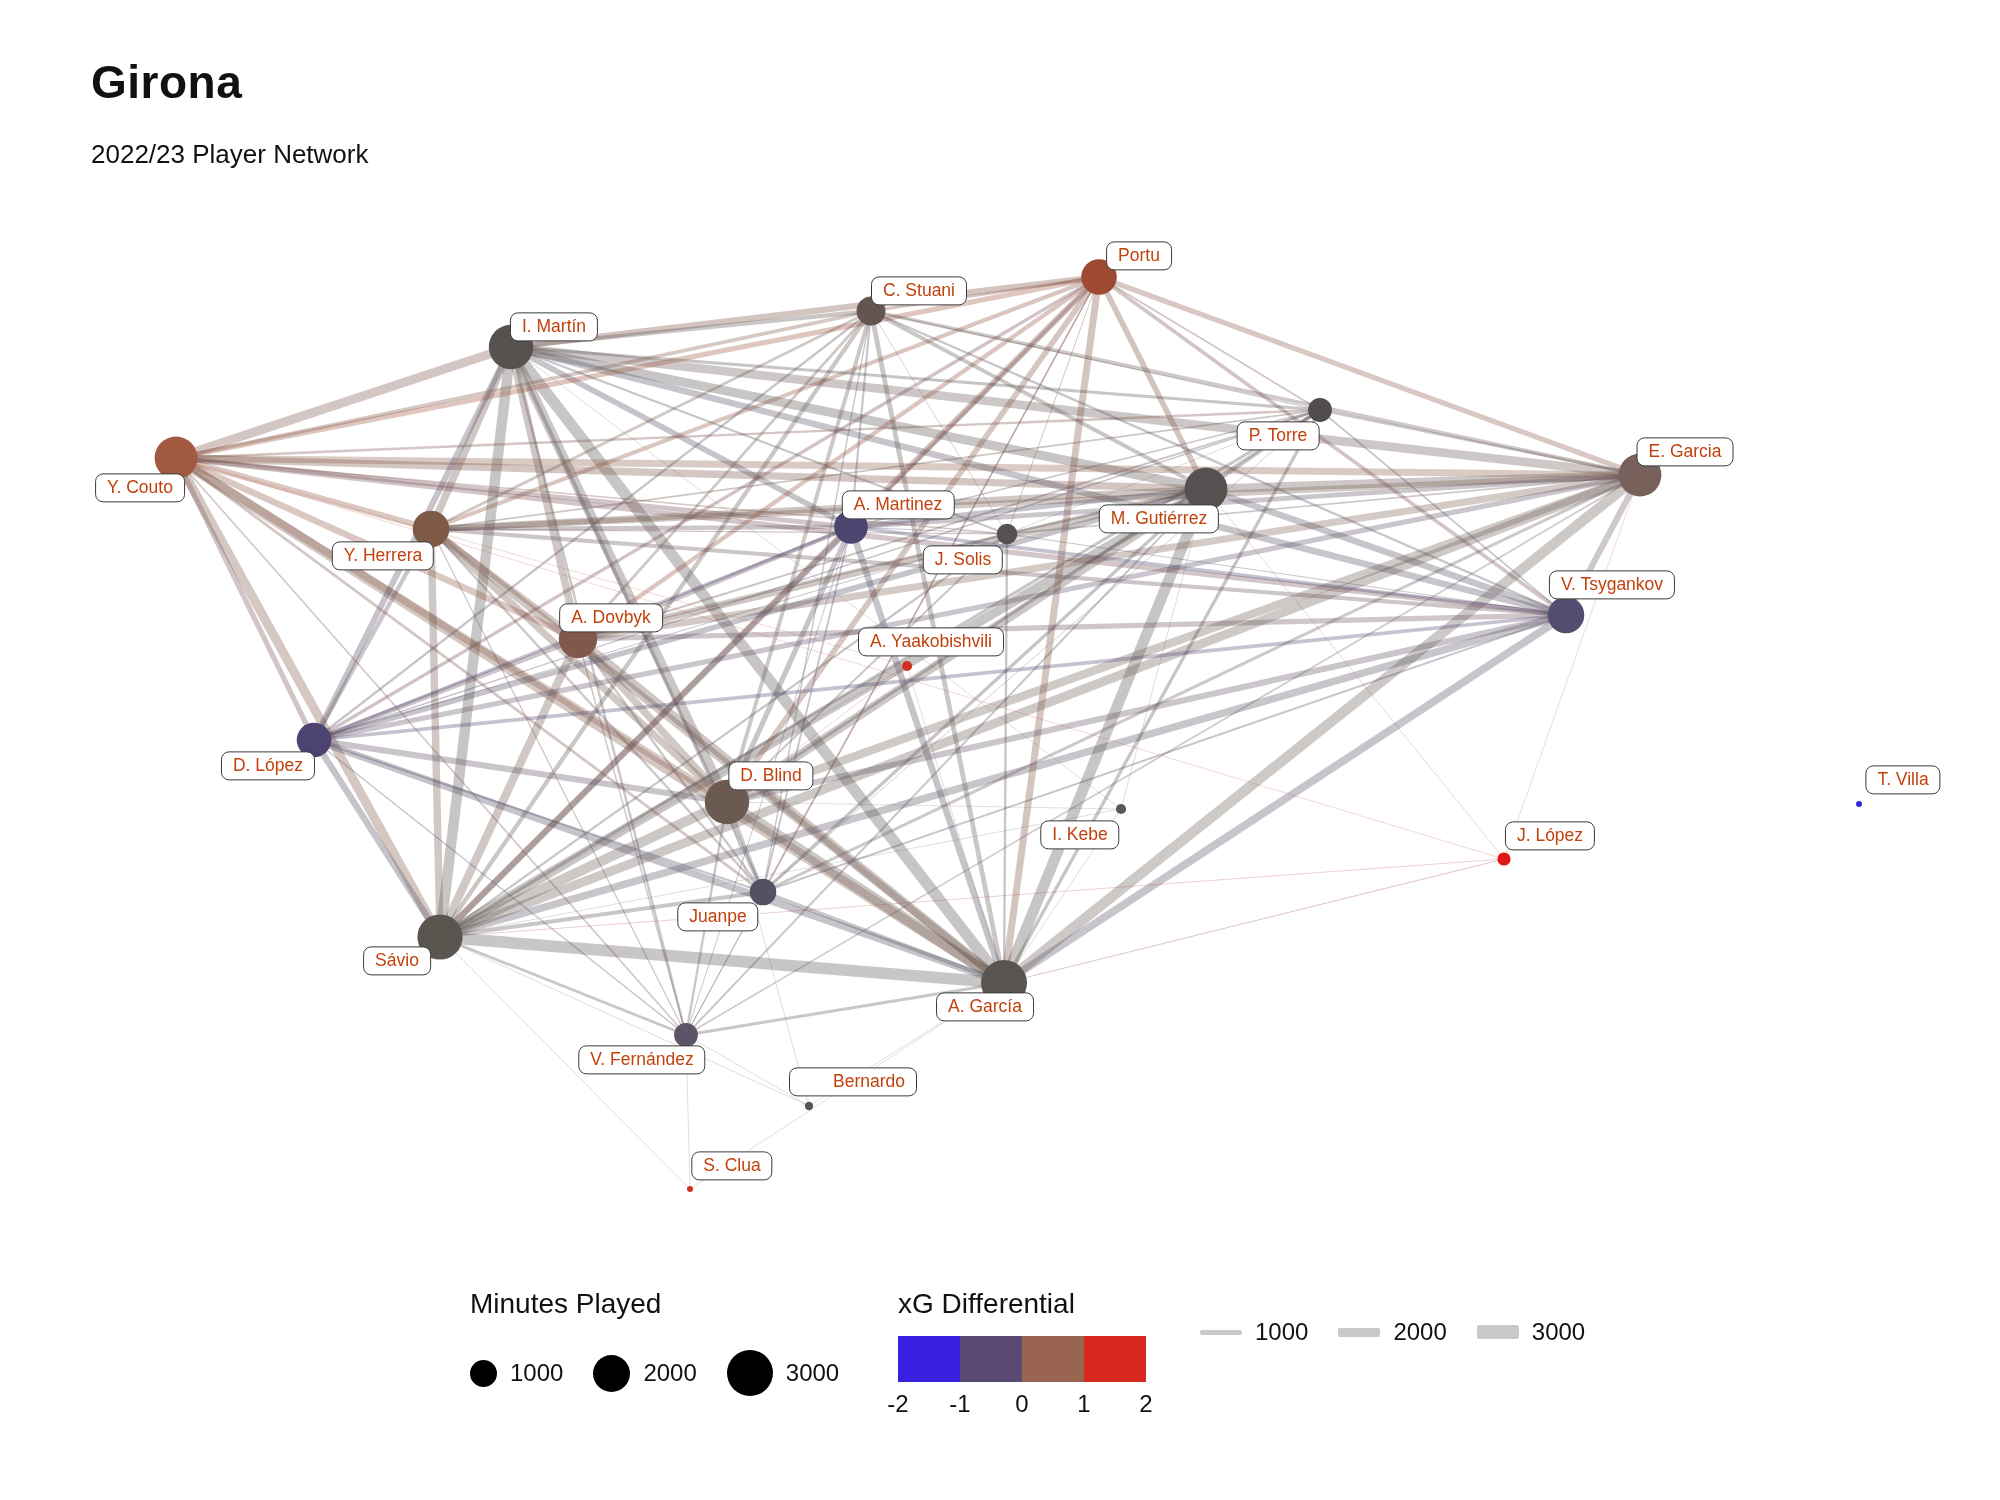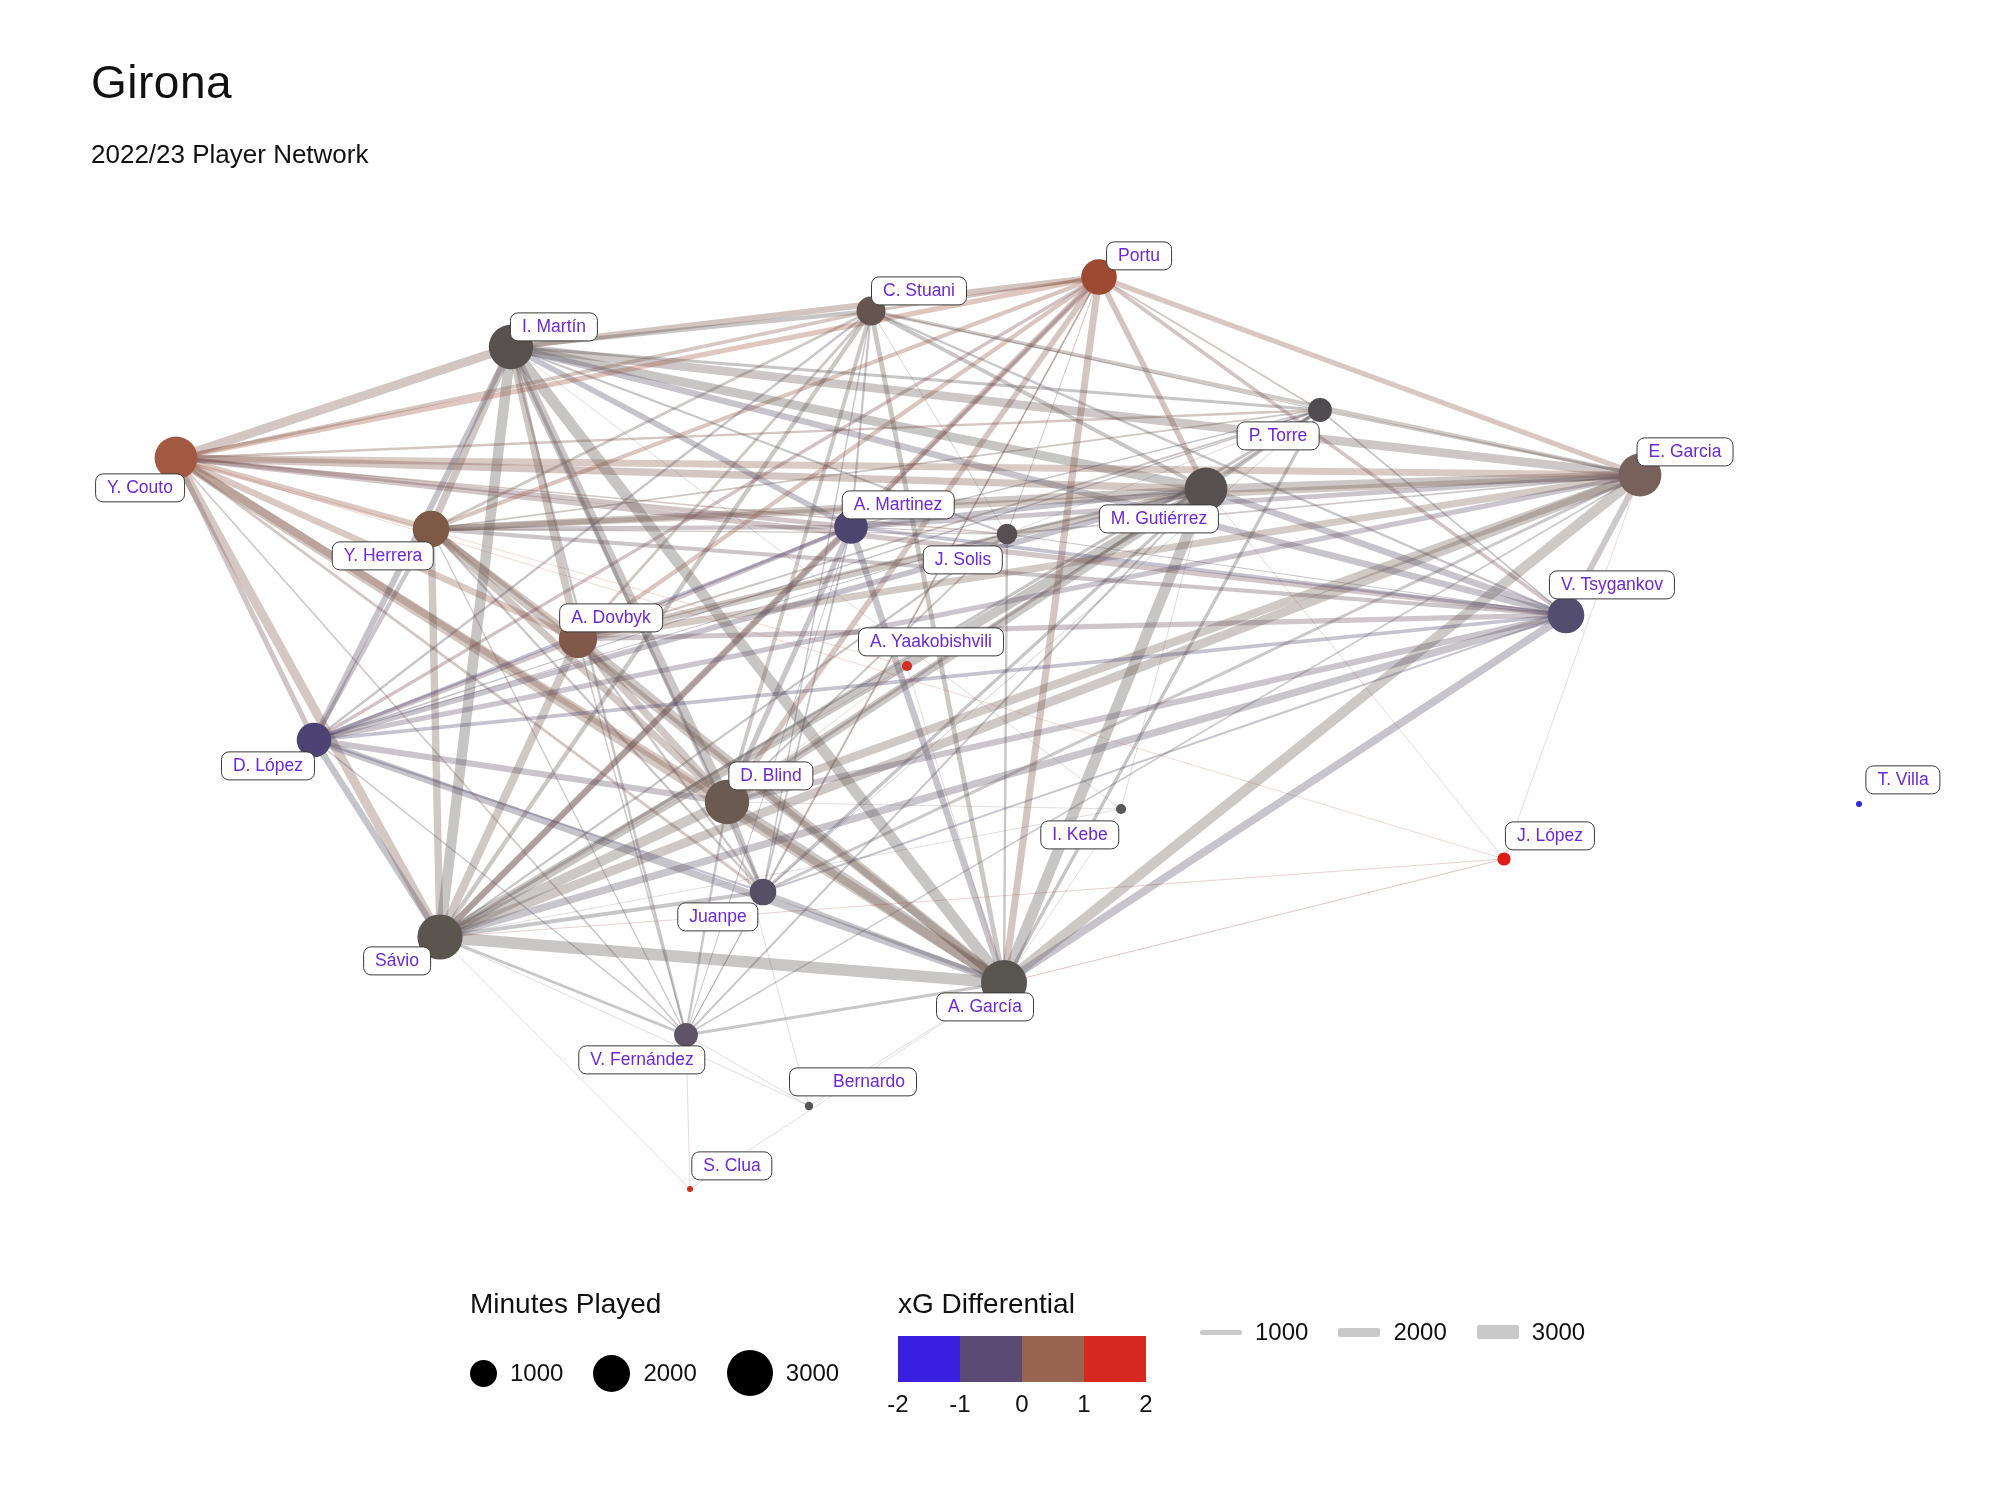--- a/index.html
+++ b/index.html
@@ -1,26 +1,26 @@
 <!DOCTYPE html>
 <html><head>
 <meta charset="utf-8">
 <style>
   html,body{margin:0;padding:0;background:#ffffff;}
   body{width:2000px;height:1500px;font-family:"Liberation Sans",sans-serif;color:#111;}
   .canvas{position:relative;width:2000px;height:1500px;overflow:hidden;background:#fff;}
   #net-svg{position:absolute;left:0;top:0;z-index:1;}
   #labels{position:absolute;left:0;top:0;width:100%;height:100%;z-index:3;pointer-events:none;}
   .header{position:absolute;left:91px;top:55px;z-index:4;}
-  .page-title{margin:0;font-size:46px;font-weight:400;letter-spacing:0.5px;}
+  .page-title{margin:0;font-size:46px;font-weight:700;letter-spacing:0.5px;}
   .page-subtitle{margin-top:30px;font-size:26px;font-weight:400;}
   .player-label{
     position:absolute;transform:translate(-50%,-50%);
     background:#fff;border:1.4px solid #3a3a3a;border-radius:8px;
-    padding:4px 11px;font-size:17.5px;line-height:1.1;color:#6d28d9;white-space:nowrap;
+    padding:4px 11px;font-size:17.5px;line-height:1.1;color:#c2410c;white-space:nowrap;
   }
   .legend{position:absolute;left:0;top:0;width:100%;height:100%;z-index:4;pointer-events:none;padding-left:41px;}
   .lg{position:absolute;top:1288px;}
   .lg-minutes{left:470px;}
   .lg-xg{left:898px;}
   .lg-shared{left:1200px;}
   .lg-title{font-size:28px;font-weight:400;color:#111;}
   .lg-row{display:flex;align-items:center;margin-top:30px;}
   .dot{display:inline-block;background:#000;border-radius:50%;}
   .d1{width:27px;height:27px;}

